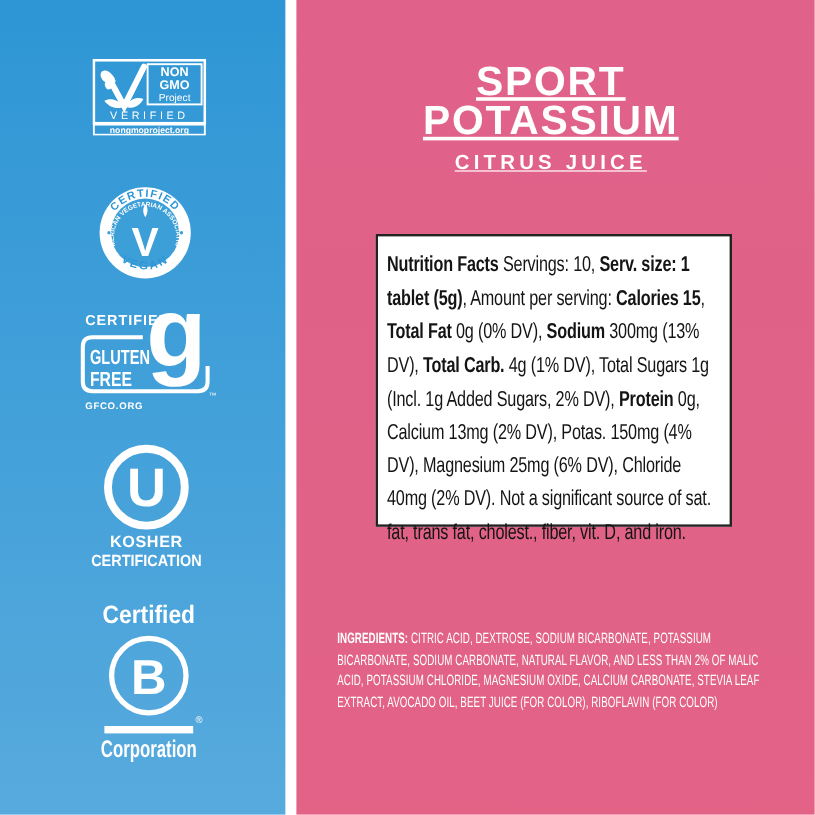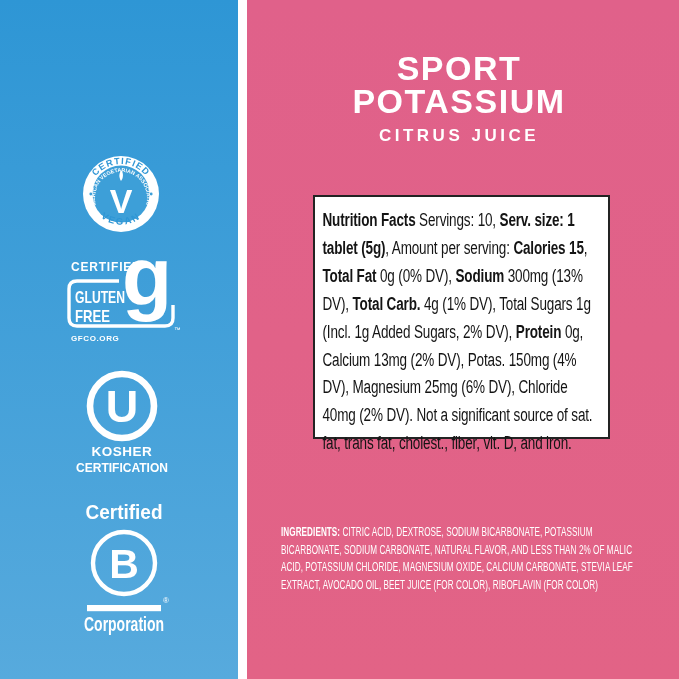--- a/index.html
+++ b/index.html
@@ -13,21 +13,21 @@
   .badge{position:absolute;}
   .badge svg{display:block;}
   svg text{font-family:"Liberation Sans",sans-serif;}
   .w{fill:#fff;}
   .bluetxt{fill:var(--ring-blue);}
   .stroke-w{stroke:#fff;fill:none;}
 
   
   .panel-pink{position:absolute;left:247px;top:0;width:432px;height:679px;
               background:linear-gradient(180deg,var(--pink-top),var(--pink-bottom));}
-  .title-block{position:absolute;left:0;top:52px;width:424px;text-align:center;color:#fff;}
+  .title-block{position:absolute;left:0;top:52px;width:424px;text-align:center;color:#fff;text-decoration:underline;}
   .title-l1,.title-l2{font-size:34px;font-weight:bold;line-height:33px;letter-spacing:1.5px;}
   .subtitle{margin-top:8px;font-size:17px;font-weight:bold;letter-spacing:3.5px;line-height:20px;}
 
   .nutrition-box{position:absolute;left:66px;top:195px;width:297px;height:244px;
                  background:#fff;border:2px solid #232323;border-radius:0;box-sizing:border-box;}
   .nutrition-text{margin:0;padding:10px 0 0 10px;width:364px;
                   transform:scaleX(0.75);transform-origin:left top;
                   font-size:18px;line-height:27.9px;color:var(--ink);letter-spacing:-0.2px;}
   .nutrition-text strong{font-weight:bold;}
 
@@ -36,20 +36,39 @@
                      font-size:12.4px;line-height:17.6px;letter-spacing:0.1px;}
   .ingredients-inner strong{font-weight:bold;}
 </style>
 </head>
 <body>
 
 <div class="canvas">
 
   <section class="panel-blue">
 
+    <div class="badge" style="left:77px;top:49px;">
+      <svg width="95" height="64" viewBox="0 0 95 64">
+        <rect x="1.2" y="1.2" width="92.5" height="52.5" class="stroke-w" stroke-width="2.2"></rect>
+        <rect x="46" y="4.5" width="45" height="33.5" class="stroke-w" stroke-width="1.6"></rect>
+        <g>
+          <path d="M17 22 L26.5 39.5 L43 6.5" class="stroke-w" stroke-width="5" stroke-linecap="round"></path>
+          <path d="M19 17 C13 6 4.5 9 7.5 16 C9.5 21 15.5 21 19 17 Z" class="w"></path>
+          <path d="M19.5 18 C12.5 15.5 8 20 11.5 24.5 C14 27.5 18 23.5 19.5 18 Z" class="w"></path>
+          <path d="M26 40 C21 33 14 32.5 10 35 C13.5 40.5 21 42.5 26 40 Z" class="w"></path>
+          <path d="M27.5 40 C31.5 32.5 38.5 31.5 42.5 33.5 C39.5 39.5 32.5 42.5 27.5 40 Z" class="w"></path>
+        </g>
+        <text x="68.5" y="14.5" font-size="10.5" font-weight="bold" text-anchor="middle" class="w">NON</text>
+        <text x="68.5" y="25.5" font-size="10.5" font-weight="bold" text-anchor="middle" class="w">GMO</text>
+        <text x="68.5" y="35" font-size="8.5" text-anchor="middle" class="w">Project</text>
+        <text x="47.5" y="50" font-size="9" letter-spacing="3" text-anchor="middle" class="w">VERIFIED</text>
+        <rect x="1.2" y="54.8" width="92.5" height="8.5" class="stroke-w" stroke-width="1.6"></rect>
+        <text x="47.5" y="61.8" font-size="7.2" font-weight="bold" text-anchor="middle" class="w">nongmoproject.org</text>
+      </svg>
+    </div>
 
     <div class="badge" style="left:82px;top:155px;">
       <svg width="78" height="78" viewBox="0 0 78 78">
         <circle cx="39" cy="39" r="38" class="w"></circle>
         <circle cx="39" cy="39" r="28.5" fill="var(--vegan-disc)"></circle>
         <defs>
           <path id="vg-top" d="M 7,41 A 32,32 0 0 1 71,41"></path>
           <path id="vg-bot" d="M 6.5,37 A 32.5,32.5 0 0 0 71.5,37"></path>
           <path id="vg-in" d="M 14,50 A 26,26 0 1 1 64,50"></path>
         </defs>

